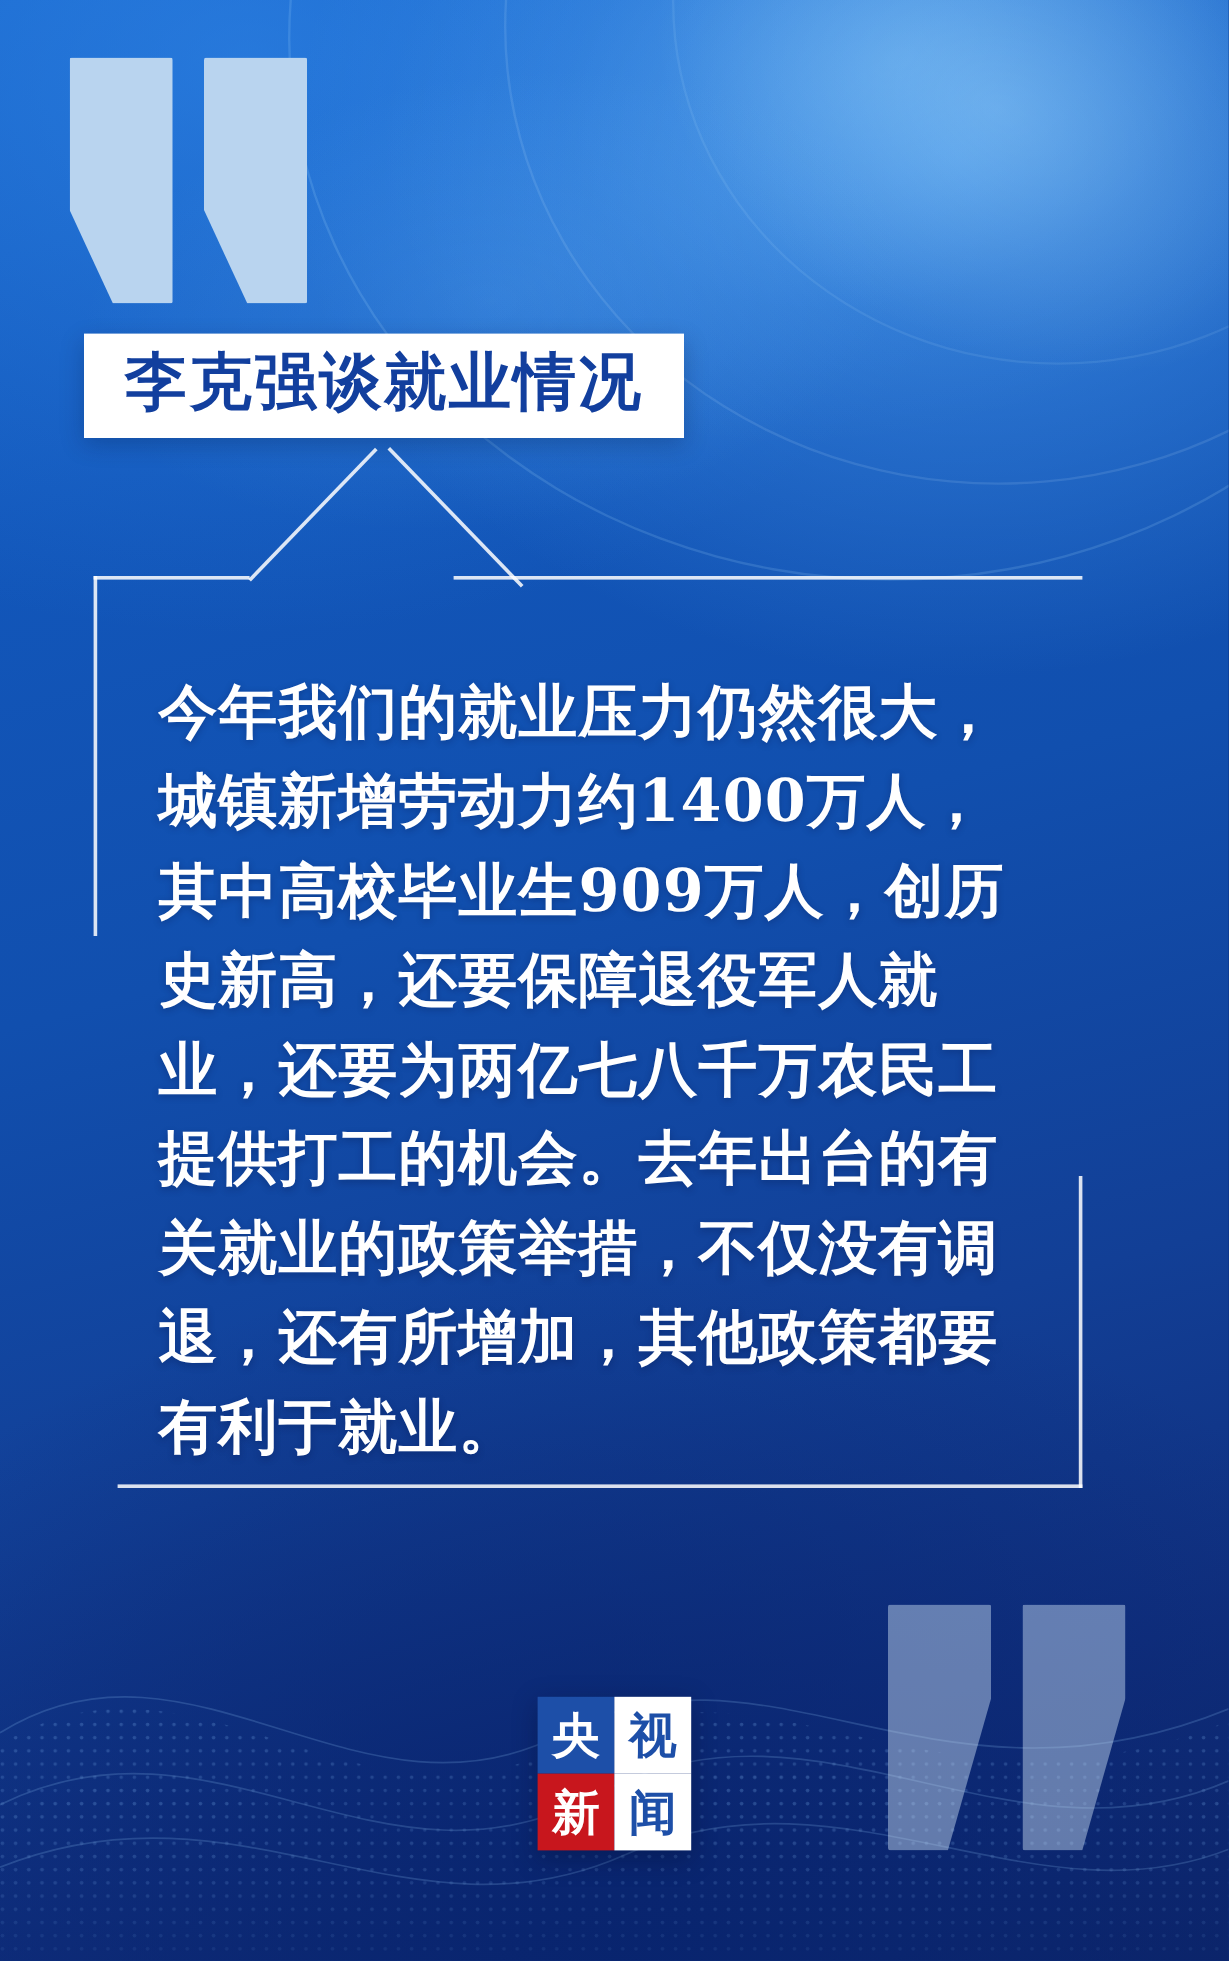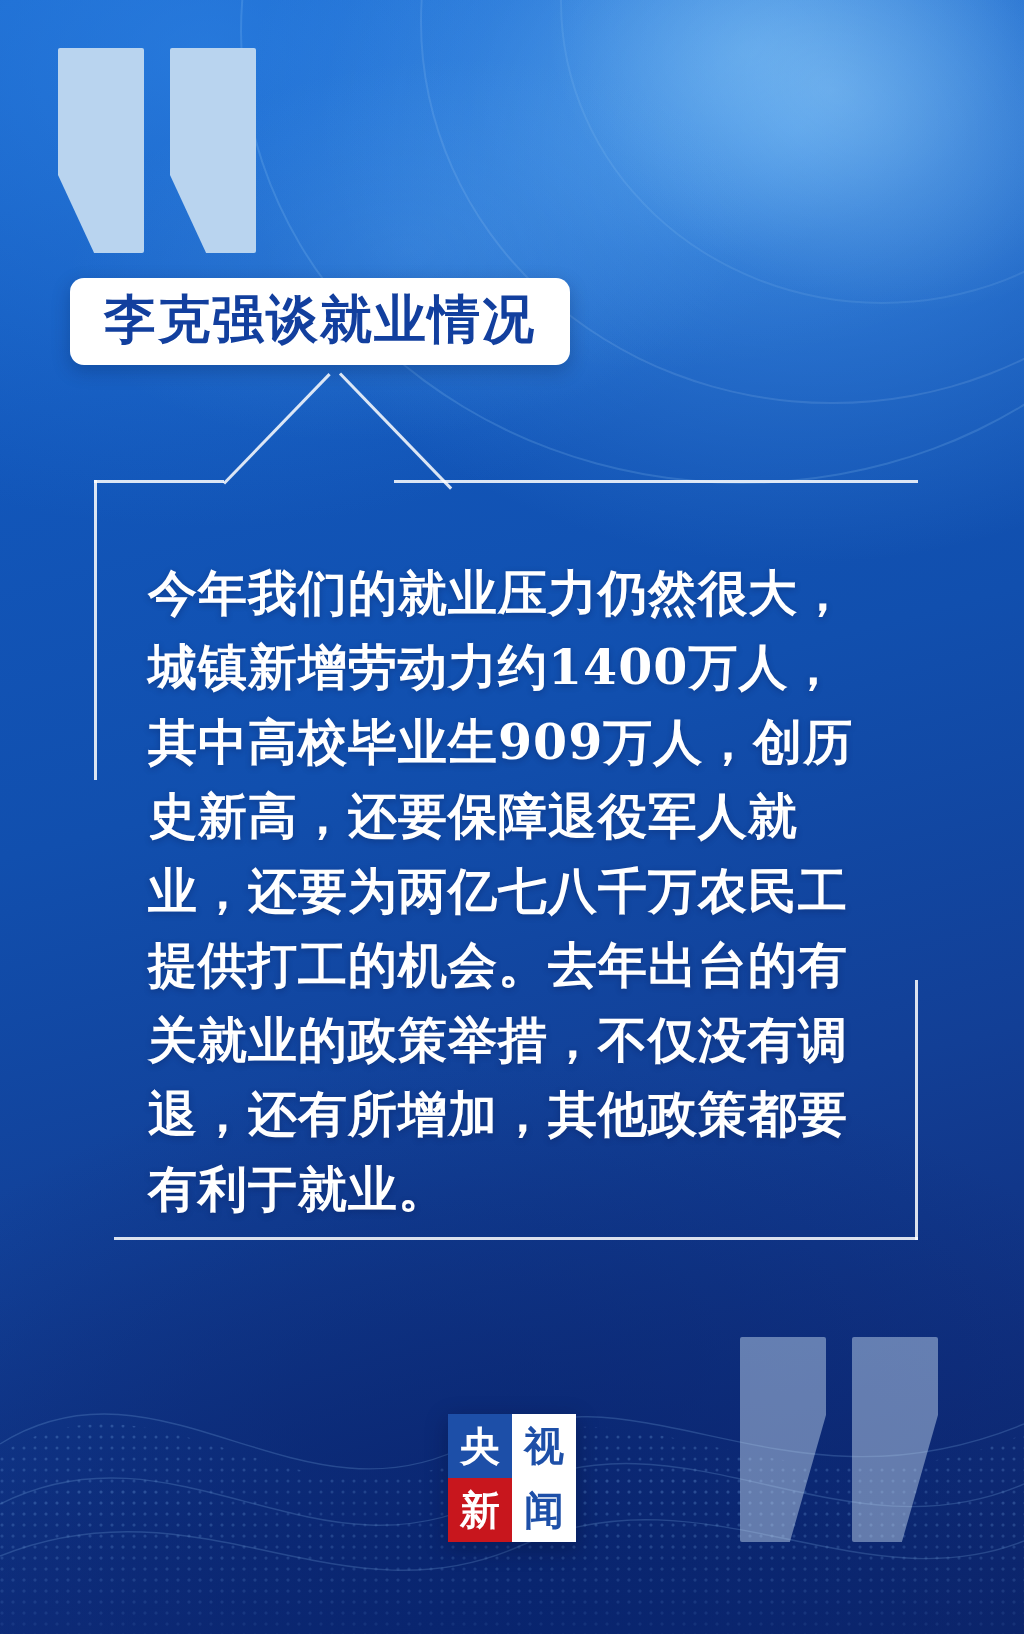--- a/index.html
+++ b/index.html
@@ -100,38 +100,38 @@
     clip-path: polygon(0 0, 100% 0, 100% 38%, 58% 100%, 0 100%);
   }
 
   
   .title-pill {
     position: absolute;
     top: 278px;
     left: 70px;
     background: #ffffff;
     padding: 14px 34px 18px 34px;
-    border-radius: 14px;
+    border-radius: 0;
     box-shadow: 0 6px 18px rgba(0,20,60,0.25);
   }
   .title-pill .title-text {
     font-family: "DejaVu Sans", "Liberation Sans", sans-serif;
     font-weight: bold;
     font-size: 52px;
     line-height: 1.05;
     letter-spacing: 2px;
     color: #123f9e;
     white-space: nowrap;
   }
 
   
   .bubble {
     position: absolute;
     top: 480px;
-    left: 94px;
+    left: 78px;
     width: 824px;
     height: 760px;
   }
   .bubble .edge {
     position: absolute;
     background: rgba(255,255,255,0.85);
   }
   
   .edge-top-left  { left: 0;    top: 0;   width: 130px; height: 3px; }
   .edge-top-right { left: 300px; top: 0;  width: 524px; height: 3px; }

